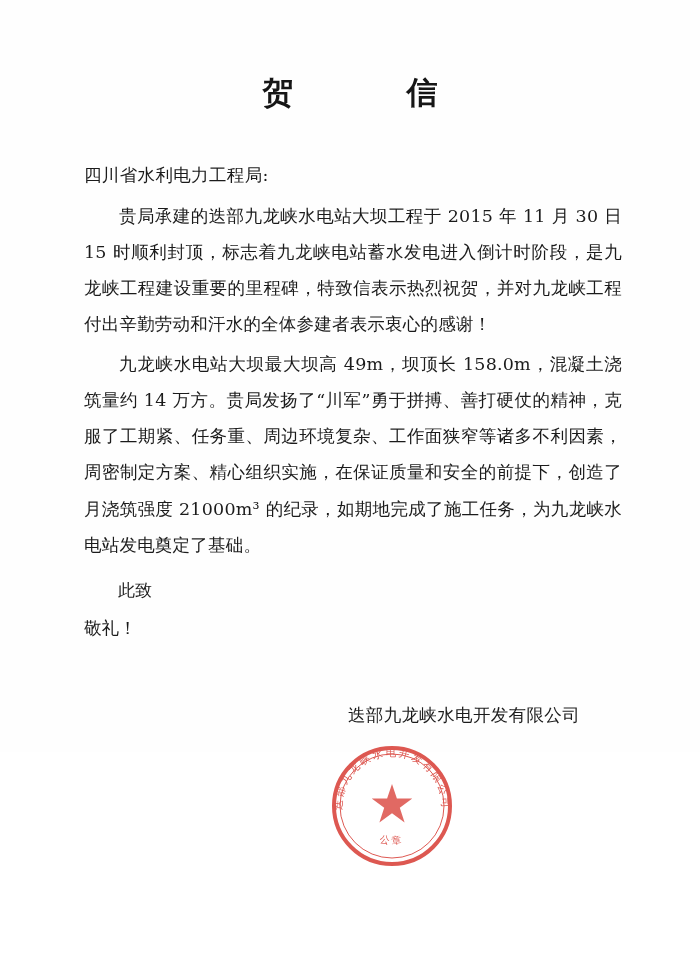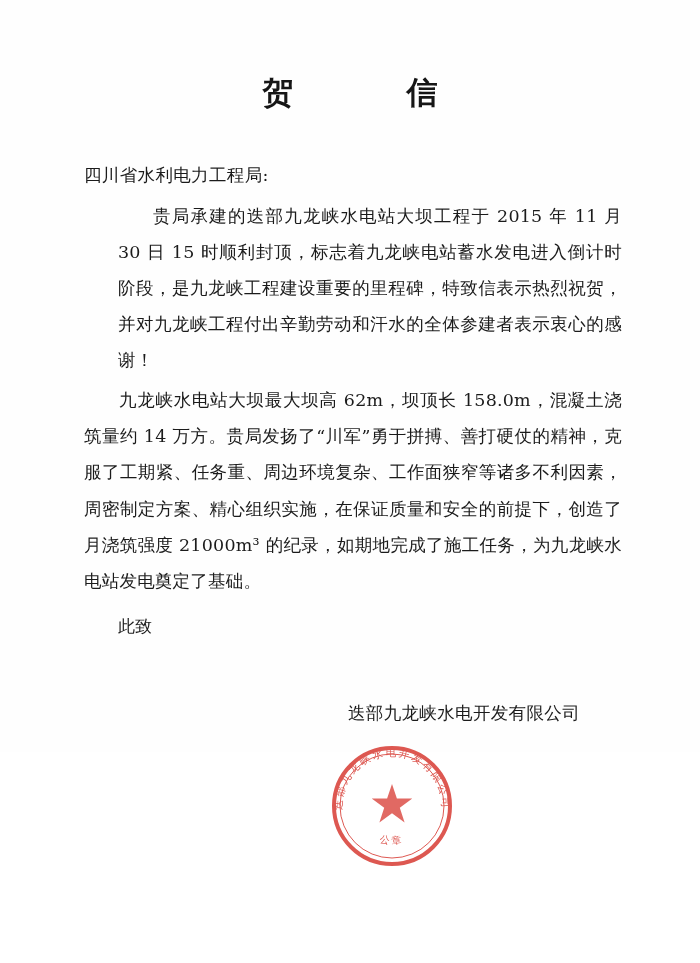--- a/index.html
+++ b/index.html
@@ -47,21 +47,20 @@
     font-size: 17.5px;
     line-height: 2.06;
     margin: 4px 0 0 0;
     text-align: justify;
     text-justify: inter-ideograph;
     text-indent: 2em;
     letter-spacing: 0.012em;
   }
   p.para.first {
     margin-top: 6px;
-    margin-left: 34px;
   }
   .closing-1 {
     font-size: 17px;
     line-height: 2.06;
     margin-top: 10px;
     text-indent: 2em;
   }
   .closing-2 {
     font-size: 17.5px;
     line-height: 2.06;
@@ -107,23 +106,24 @@
 
 <div class="page">
 
   <div class="title">贺　　信</div>
 
   <div class="body-wrap">
 
     <div class="salutation">四川省水利电力工程局:</div>
 
     <p class="para first">贵局承建的迭部九龙峡水电站大坝工程于 2015 年 11 月 30 日 15 时顺利封顶，标志着九龙峡电站蓄水发电进入倒计时阶段，是九龙峡工程建设重要的里程碑，特致信表示热烈祝贺，并对九龙峡工程付出辛勤劳动和汗水的全体参建者表示衷心的感谢！</p>
-    <p class="para">九龙峡水电站大坝最大坝高 62m，坝顶长 158.0m，混凝土浇筑量约 14 万方。贵局发扬了“川军”勇于拼搏、善打硬仗的精神，克服了工期紧、任务重、周边环境复杂、工作面狭窄等诸多不利因素，周密制定方案、精心组织实施，在保证质量和安全的前提下，创造了月浇筑强度 21000m³ 的纪录，如期地完成了施工任务，为九龙峡水电站发电奠定了基础。</p>
+    <p class="para">九龙峡水电站大坝最大坝高 49m，坝顶长 158.0m，混凝土浇筑量约 14 万方。贵局发扬了“川军”勇于拼搏、善打硬仗的精神，克服了工期紧、任务重、周边环境复杂、工作面狭窄等诸多不利因素，周密制定方案、精心组织实施，在保证质量和安全的前提下，创造了月浇筑强度 21000m³ 的纪录，如期地完成了施工任务，为九龙峡水电站发电奠定了基础。</p>
 
     <div class="closing-1">此致</div>
+    <div class="closing-2">敬礼！</div>
 
     <div class="sign-block">
       <div class="sign-org">迭部九龙峡水电开发有限公司</div>
     </div>
 
   </div>
 
   <div class="seal">
     <svg width="140" height="140" viewBox="0 0 140 140" xmlns="http://www.w3.org/2000/svg">
       <defs>

